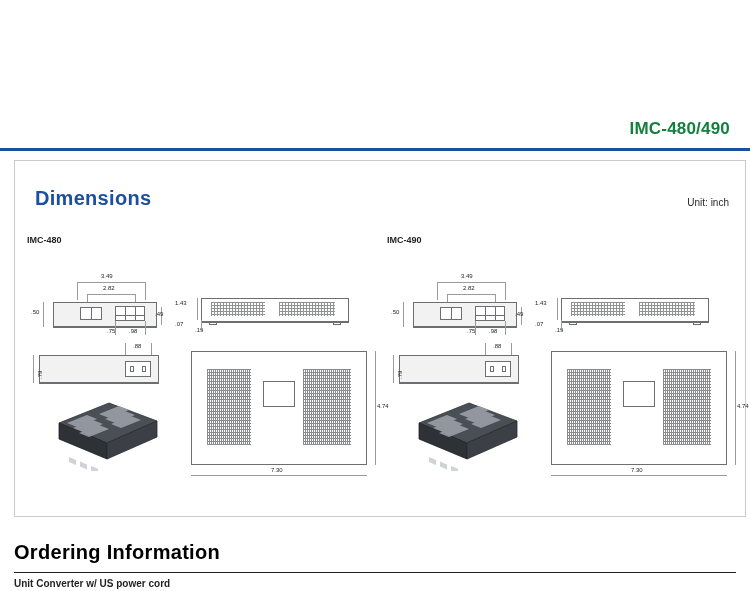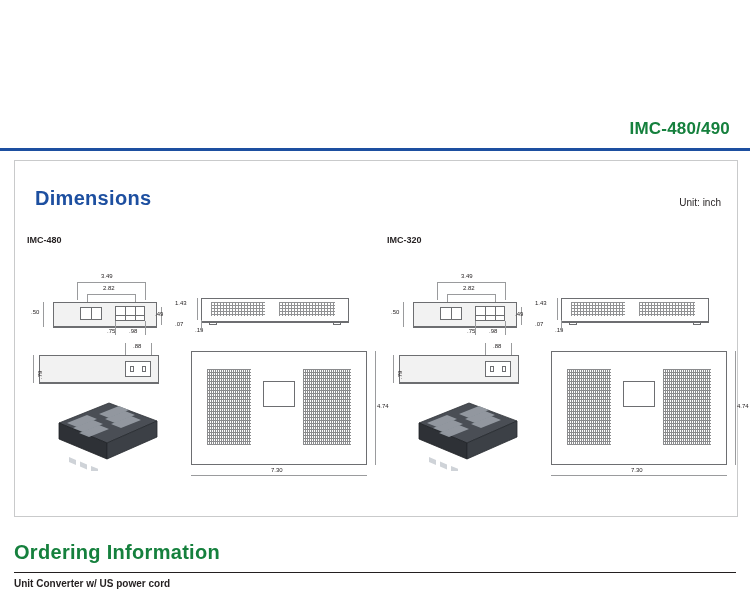--- a/index.html
+++ b/index.html
@@ -43,20 +43,21 @@
 
   
   .dim-section {
     position: absolute;
     left: 14px;
     top: 160px;
     width: 722px;
     height: 355px;
     border: 1px solid #c9cacb;
     background: #ffffff;
+    padding-left: 8px;
   }
   .section-title {
     position: absolute;
     left: 20px;
     top: 26px;
     font-size: 20px;
     font-weight: bold;
     color: #1d4fa0;
     letter-spacing: 0.3px;
   }
@@ -126,21 +127,21 @@
     position: absolute;
   }
 
   
   .order-title {
     position: absolute;
     left: 14px;
     top: 541px;
     font-size: 20px;
     font-weight: bold;
-    color: #15803d;
+    color: #000000;
     letter-spacing: 0.3px;
   }
   .order-rule {
     position: absolute;
     left: 14px;
     top: 572px;
     width: 722px;
     height: 1px;
     background: #231f20;
   }
@@ -160,21 +161,21 @@
   <div class="header-title">IMC-480/490</div>
   <div class="header-rule"></div>
 </div>
 
 <div class="dim-section">
 
   <div class="section-title">Dimensions</div>
   <div class="unit-label">Unit: inch</div>
 
   <div class="model-label model-480">IMC-480</div>
-  <div class="model-label model-490">IMC-320</div>
+  <div class="model-label model-490">IMC-490</div>
 
   <div class="grp" style="left:0; top:0; width:360px; height:355px;">
 
     <div class="grp" style="left:14px; top:110px;">
 
       <div class="hline-thin" style="left:48px; top:11px; width:68px;"></div>
       <div class="vline-thin" style="left:48px; top:11px; height:18px;"></div>
       <div class="vline-thin" style="left:116px; top:11px; height:18px;"></div>
       <div class="dimtxt" style="left:72px; top:2px;">3.49</div>
 

